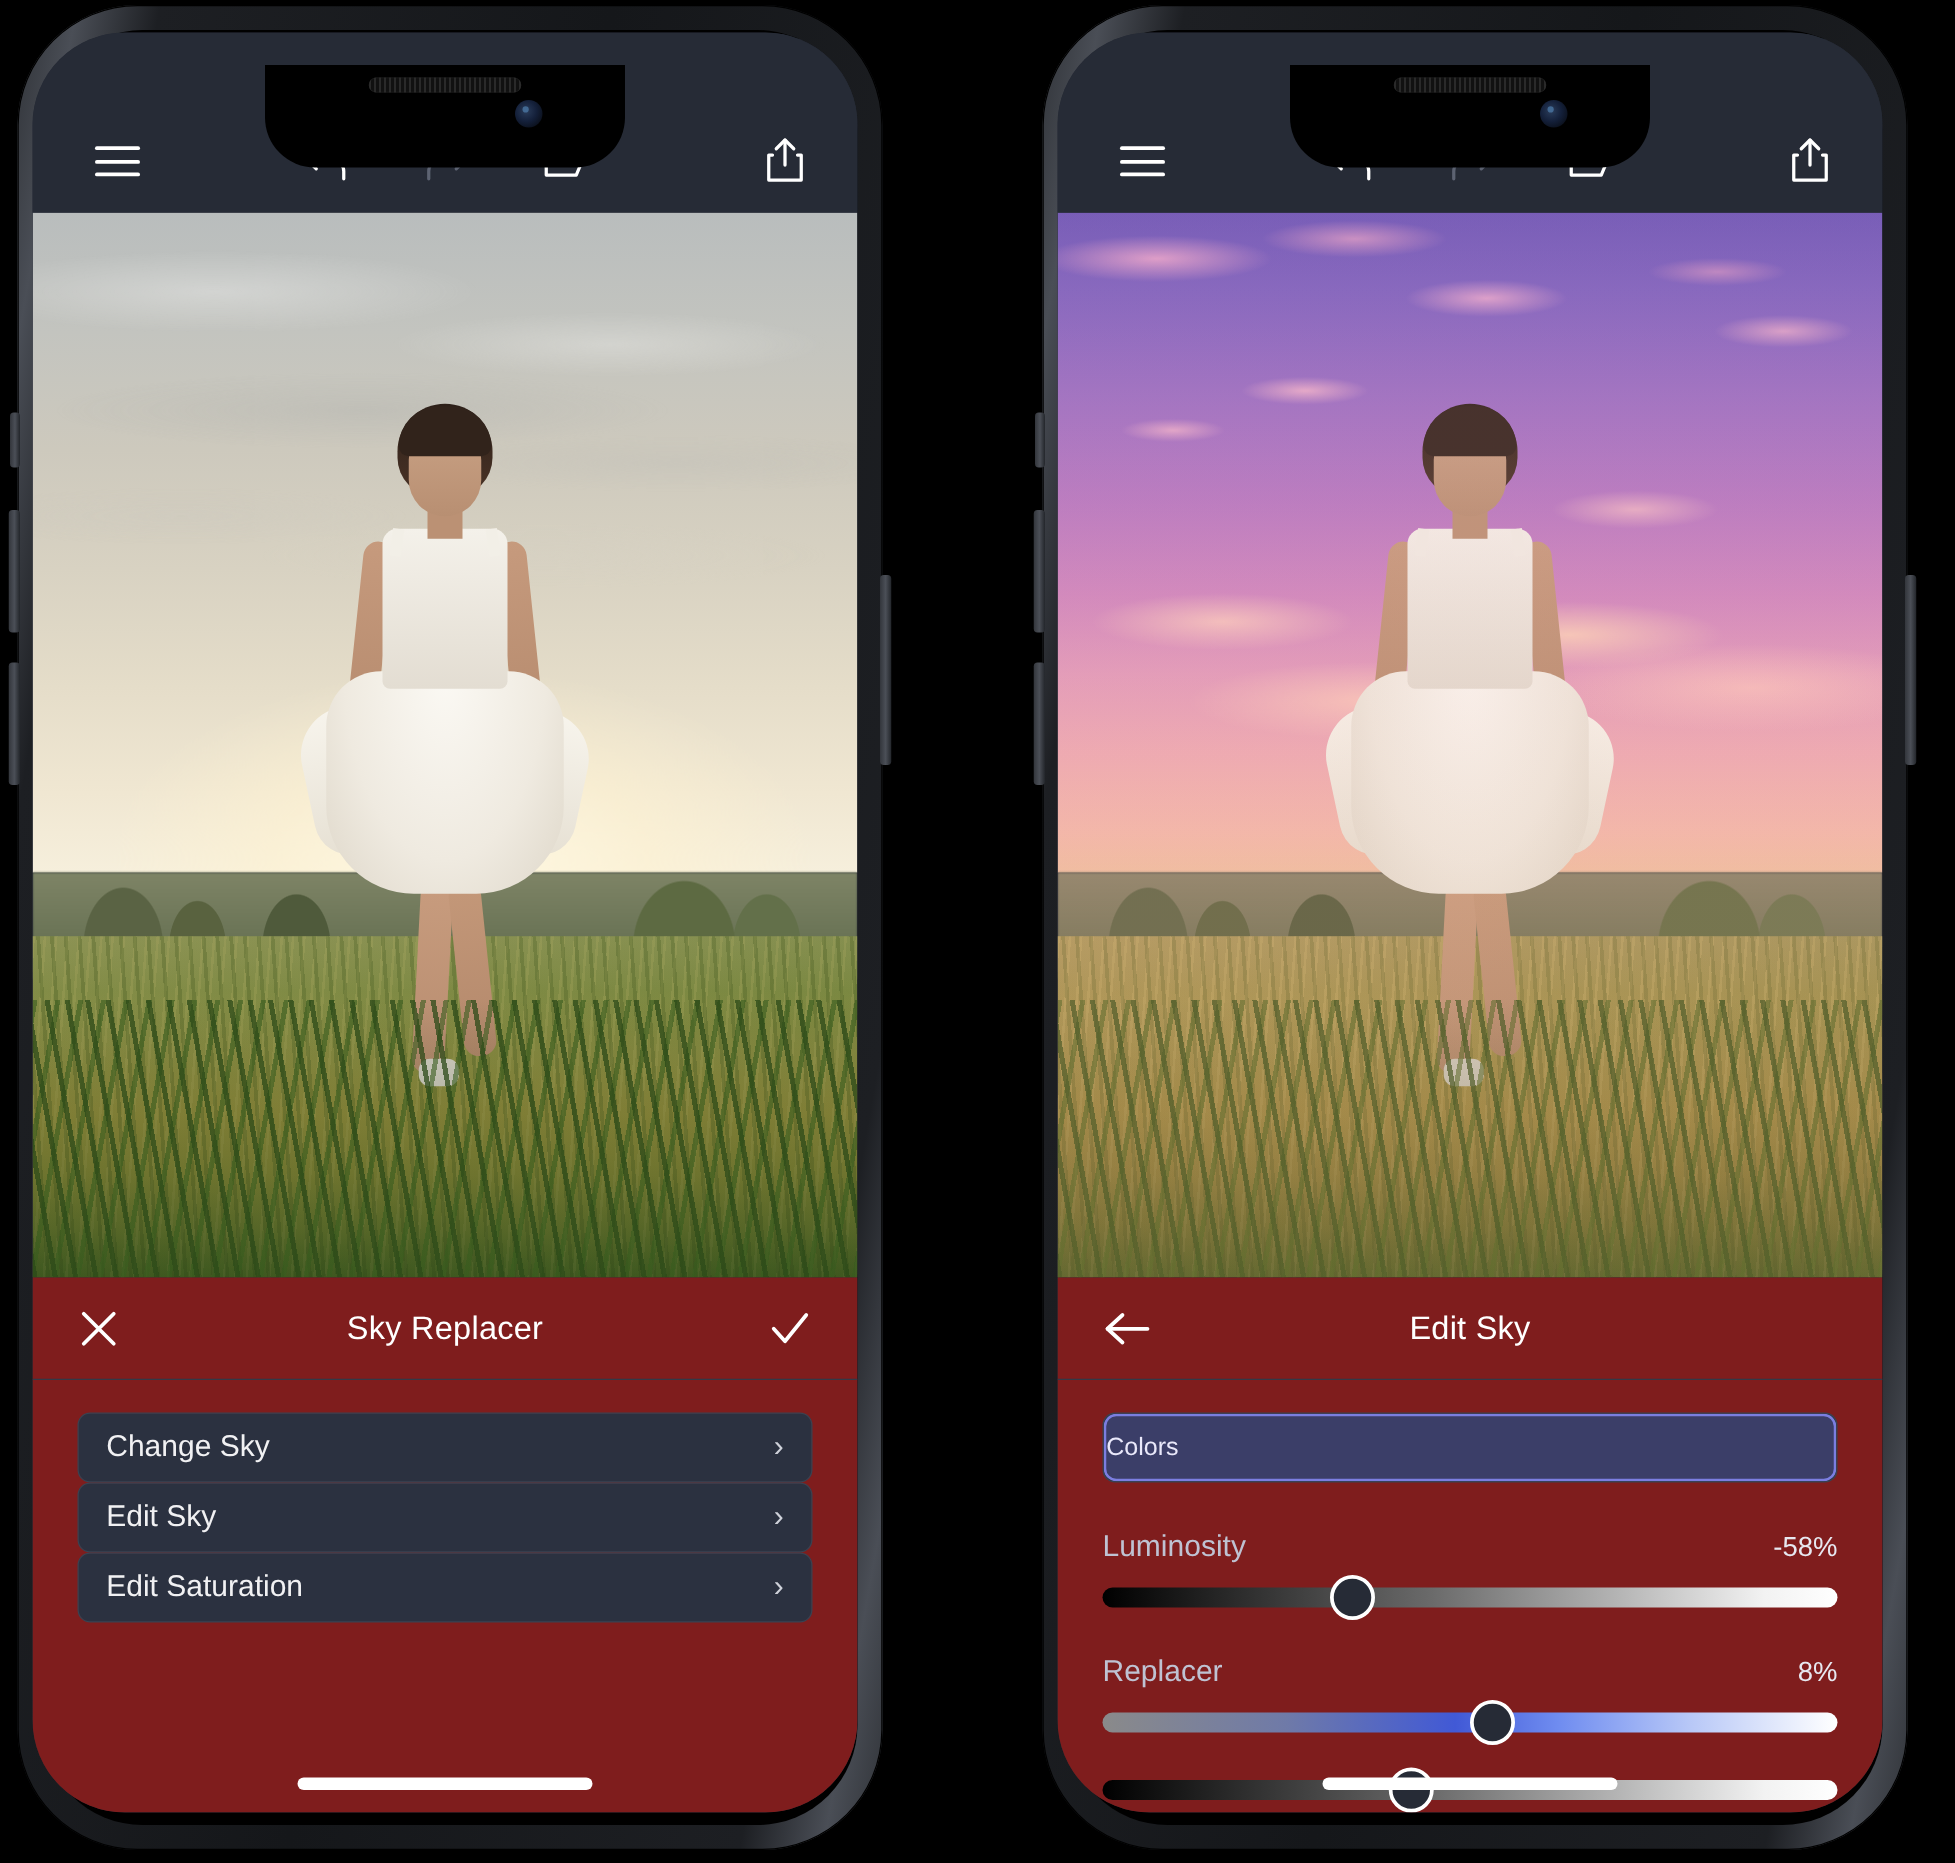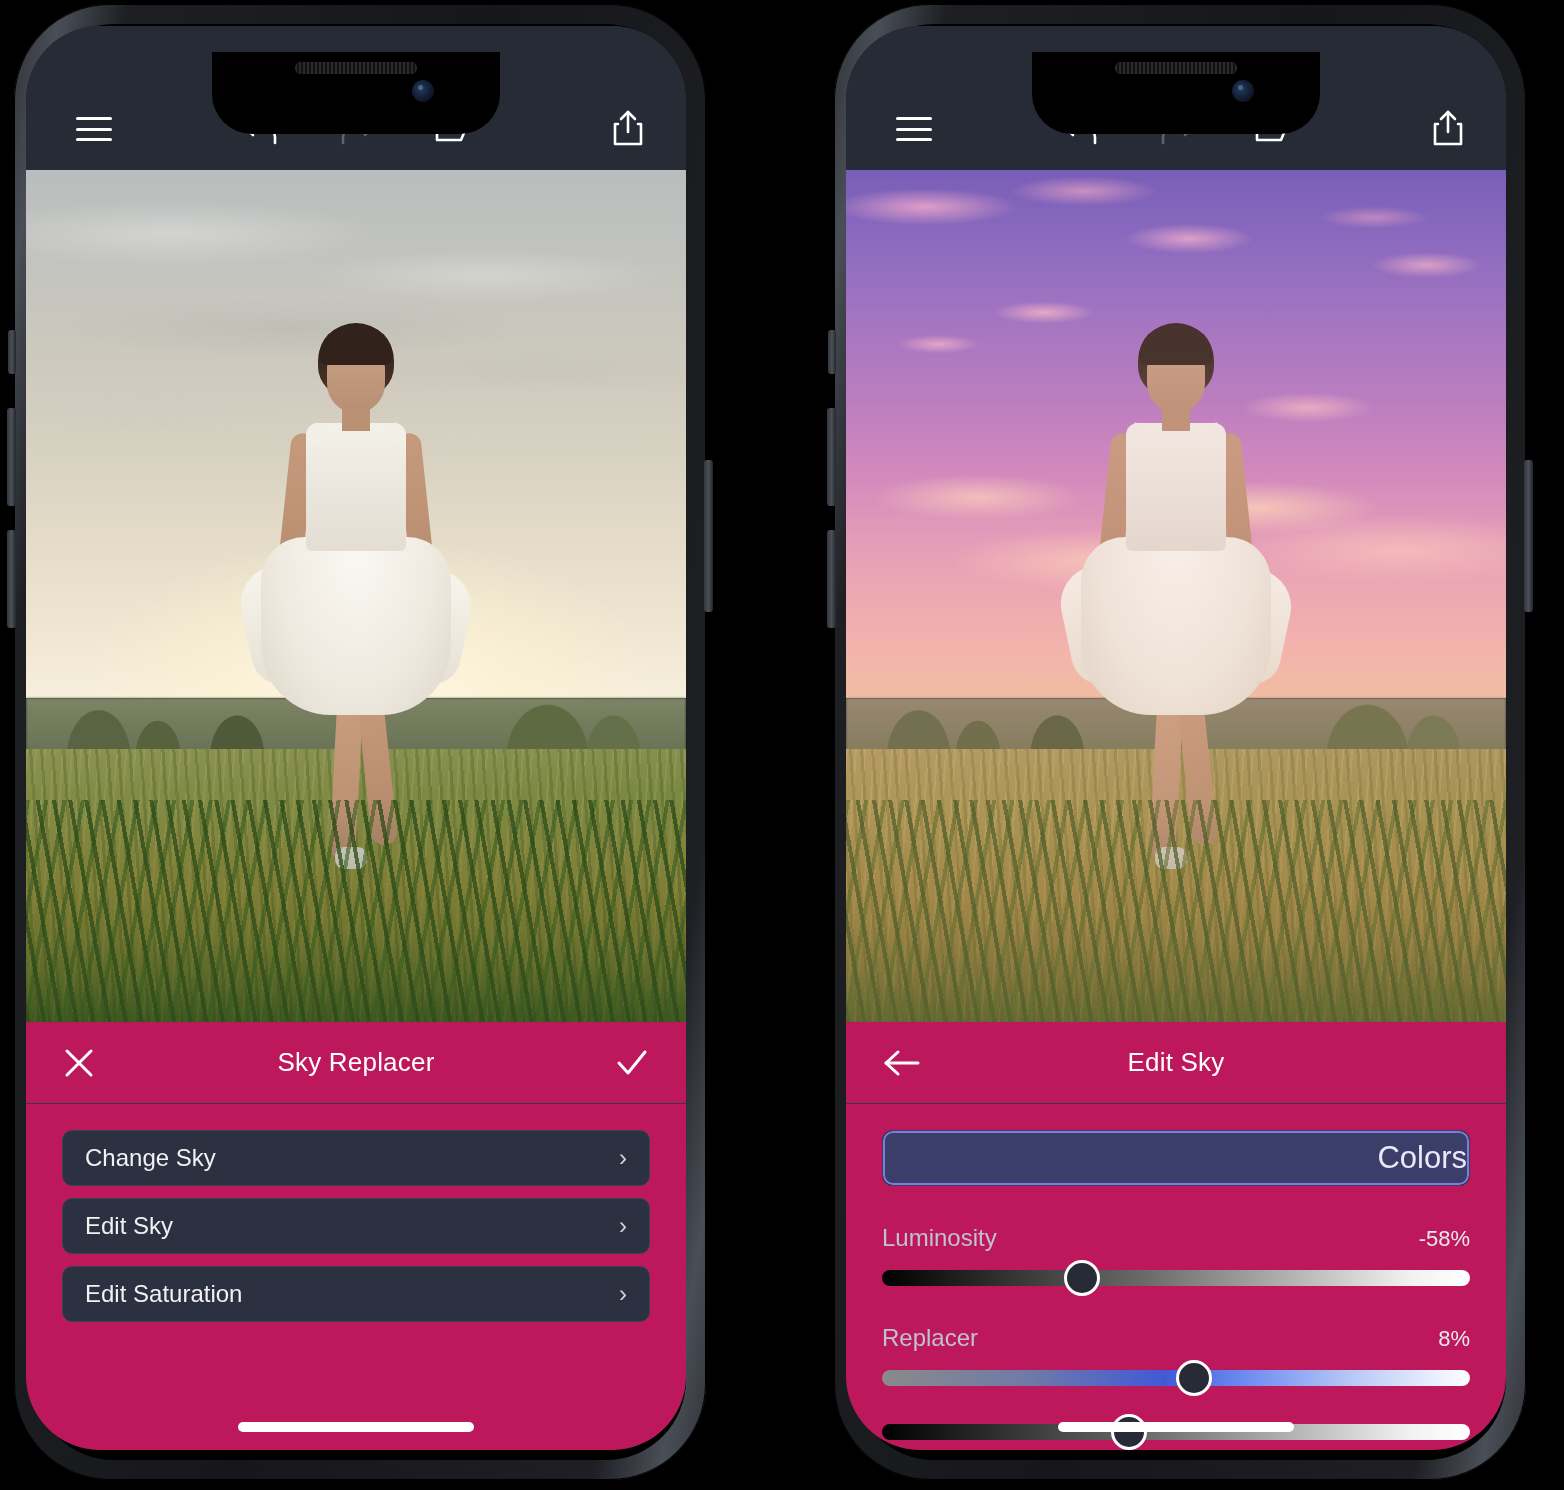--- a/index.html
+++ b/index.html
@@ -207,50 +207,50 @@
   .f-skirtR{position:absolute; right:8px; top:246px; width:72px; height:114px;
             background:linear-gradient(#f7f4ec,#e6e0d3); border-radius:10px 40px 30px 46px; transform:rotate(12deg); }
   .f-legL { position:absolute; left:96px; top:382px; width:26px; height:154px;
             background:linear-gradient(#c89c7e,#b78c6f); border-radius:12px; transform:rotate(3deg); }
   .f-legR { position:absolute; left:128px; top:382px; width:26px; height:140px;
             background:linear-gradient(#c49879,#b3886b); border-radius:12px; transform:rotate(-6deg); }
   .f-shoe { position:absolute; left:98px; top:524px; width:32px; height:22px; background:#d8d3c8; border-radius:9px; }
   .tint-new { position:absolute; inset:0; background:linear-gradient(rgba(226,150,180,.12), rgba(250,190,140,.14)); pointer-events:none; }
 
   
-  .panel { position:absolute; left:0; top:996px; width:660px; height:428px; background:#be185d; z-index:20; }
+  .panel { position:absolute; left:0; top:996px; width:660px; height:428px; background:#7f1d1d; z-index:20; }
   .panel-header {
     position:relative; height:82px; display:flex; align-items:center;
     padding:0 36px; border-bottom:1px solid #333a48;
   }
   .ph-title {
     position:absolute; left:0; right:0; text-align:center;
     font-size:26px; color:#fff; font-weight:400; letter-spacing:.2px;
   }
   .ph-btn { z-index:2; cursor:pointer; display:flex; align-items:center; }
   .ph-btn.rightside { margin-left:auto; }
 
   
-  .menu-list { padding:26px 36px 0 36px; display:flex; flex-direction:column; gap:12px; }
+  .menu-list { padding:26px 36px 0 36px; display:flex; flex-direction:column; gap:0; }
   .menu-row {
     height:56px; border:1px solid #3b4251; border-radius:10px;
     background:#2b3140; display:flex; align-items:center;
     padding:0 22px; cursor:pointer;
   }
   .menu-row-label { font-size:24px; color:#f1f1f3; }
   .chev { margin-left:auto; color:#cfd2da; font-size:24px; line-height:1; }
 
   
   .seg {
     margin:26px 36px 0 36px; height:56px; display:flex;
     border:1px solid #3b4251; border-radius:10px; overflow:hidden; background:#2b3140;
   }
   .seg-item {
-    flex:1; display:flex; align-items:center; justify-content:flex-end;
-    font-size:31px; color:#eceaf5; cursor:pointer;
+    flex:1; display:flex; align-items:center; justify-content:flex-start;
+    font-size:20px; color:#eceaf5; cursor:pointer;
   }
   .seg-item.active { background:#3b3e68; border:2px solid #7b7ee0; border-radius:10px; color:#e9e8fa; }
 
   
   .slider-group { padding:0 36px; }
   .slider-block { margin-top:38px; }
   .slider-head { display:flex; align-items:baseline; justify-content:space-between; }
   .slider-label { font-size:24px; color:#bfc2d2; }
   .slider-value { font-size:22px; color:#e7e8f0; }
   .track {

